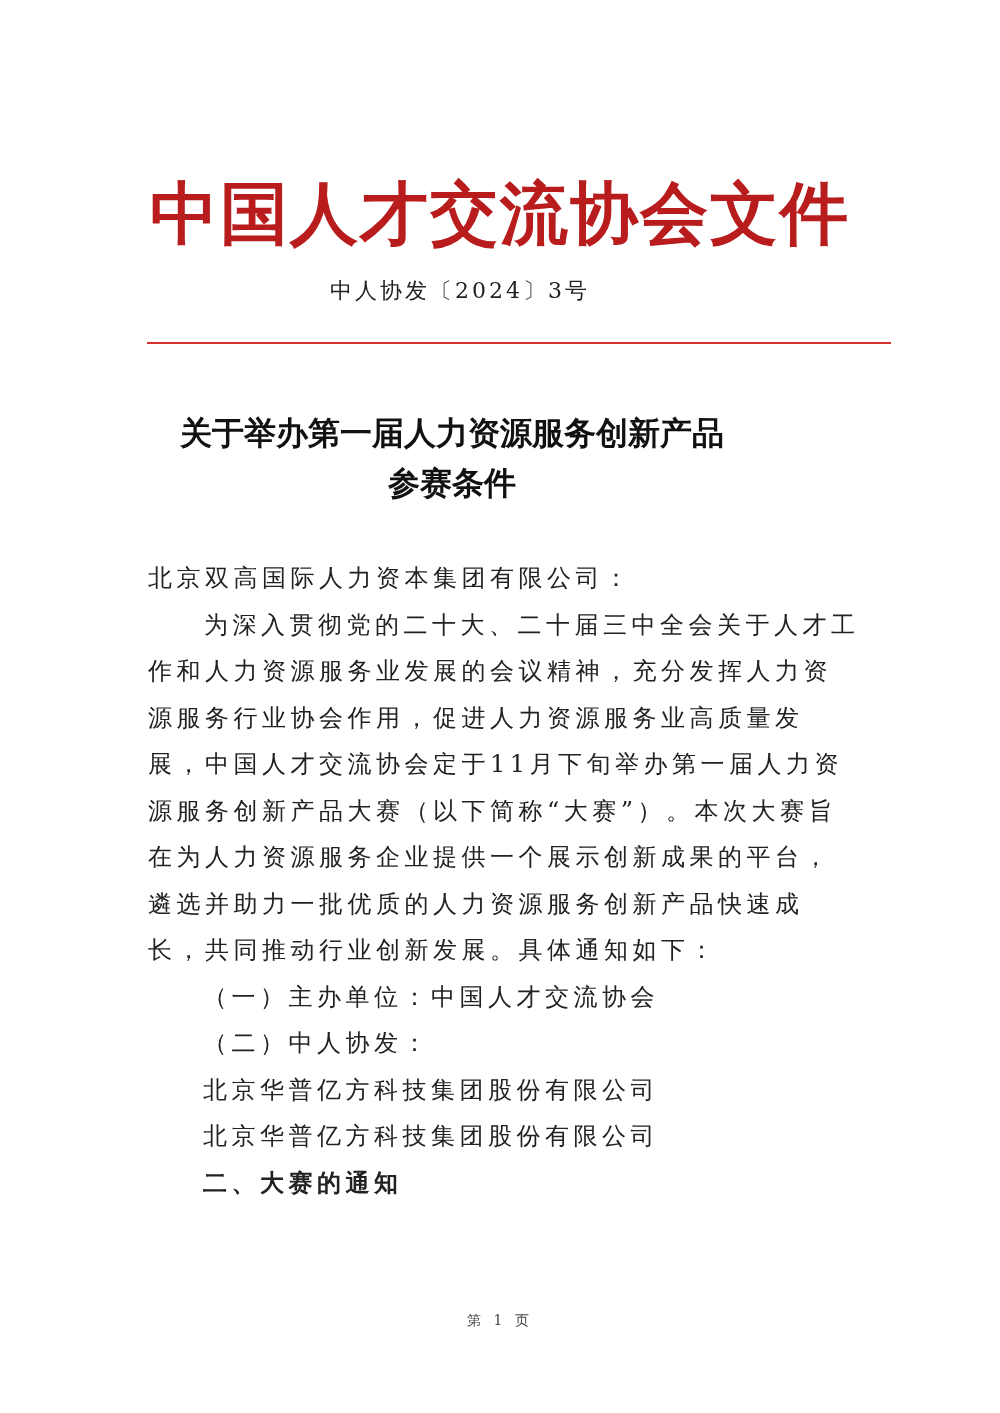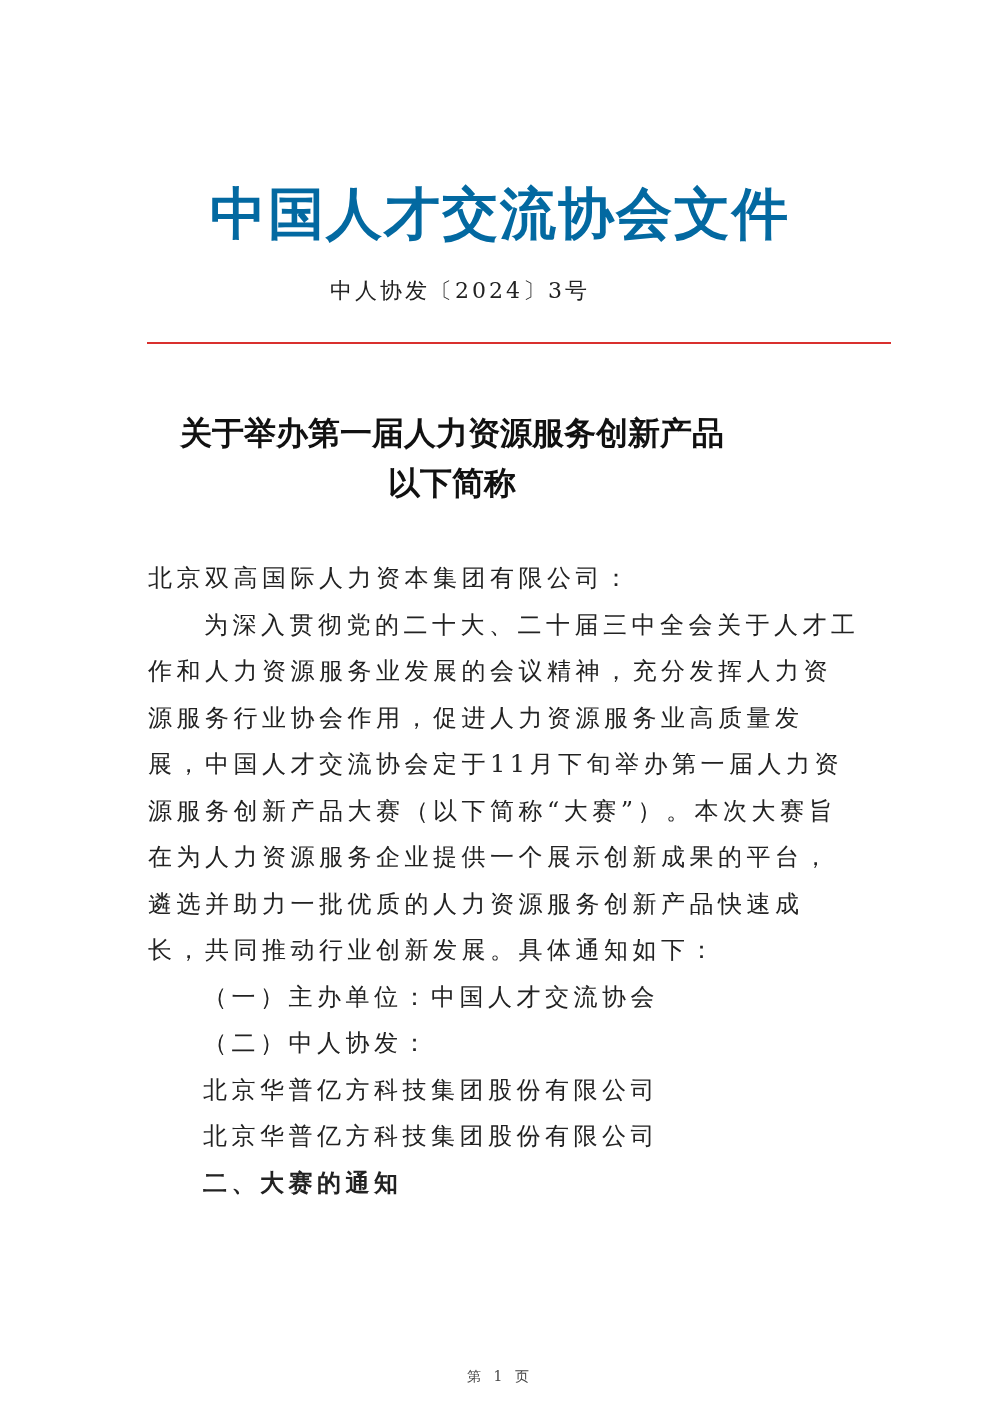--- a/index.html
+++ b/index.html
@@ -1,44 +1,44 @@
 <!DOCTYPE html>
 <html><head>
 <meta charset="utf-8">
 <style>
   html, body { margin: 0; padding: 0; background: #ffffff; }
   body { width: 1000px; height: 1413px; position: relative; overflow: hidden;
          font-family: "DejaVu Serif", "Liberation Serif", serif; color: #1a1a1a; }
   .masthead { position: absolute; top: 165px; left: 0; width: 1000px; text-align: center;
-              font-family: "DejaVu Serif", serif; font-weight: bold; font-size: 56px;
-              letter-spacing: 2px; color: #0369a1; line-height: 96px; }
+              font-family: "DejaVu Serif", serif; font-weight: bold; font-size: 68px;
+              letter-spacing: 2px; color: #b91c1c; line-height: 96px; }
   .docno { position: absolute; top: 276px; left: 0; width: 920px; text-align: center;
            font-size: 22px; letter-spacing: 3px; color: #222; }
   .rule { position: absolute; top: 342px; left: 147px; width: 744px; height: 2px; background: #d9302e; }
   .title { position: absolute; top: 408px; left: 0; width: 904px; text-align: center;
            font-weight: bold; font-size: 32px; line-height: 50px; color: #111; }
   .body { position: absolute; top: 555px; left: 148px; width: 712px; font-size: 24px;
           letter-spacing: 4.5px; line-height: 46.5px; color: #222; }
   .p { margin: 0; }
   .indent { text-indent: 56px; }
   .h1 { margin: 0; padding-left: 55px; font-weight: bold; }
   .sub { margin: 0; padding-left: 55px; }
-  .page-footer { position: absolute; top: 1368px; left: 0; width: 1000px; text-align: center;
+  .page-footer { position: absolute; top: 1312px; left: 0; width: 1000px; text-align: center;
                  font-size: 14px; letter-spacing: 4px; color: #444; }
 </style>
 </head>
 <body>
 
 <div class="masthead">中国人才交流协会文件</div>
 <div class="docno">中人协发〔2024〕3号</div>
 <div class="rule"></div>
 
 <div class="title">
   <div>关于举办第一届人力资源服务创新产品</div>
-  <div>以下简称</div>
+  <div>参赛条件</div>
 </div>
 
 <div class="body">
   <p class="p">北京双高国际人力资本集团有限公司：</p>
   <p class="p indent">为深入贯彻党的二十大、二十届三中全会关于人才工作和人力资源服务业发展的会议精神，充分发挥人力资源服务行业协会作用，促进人力资源服务业高质量发展，中国人才交流协会定于11月下旬举办第一届人力资源服务创新产品大赛（以下简称“大赛”）。本次大赛旨在为人力资源服务企业提供一个展示创新成果的平台，遴选并助力一批优质的人力资源服务创新产品快速成长，共同推动行业创新发展。具体通知如下：</p>
   <p class="sub">（一）主办单位：中国人才交流协会</p>
   <p class="sub">（二）中人协发：</p>
   <p class="sub">北京华普亿方科技集团股份有限公司</p>
   <p class="sub">北京华普亿方科技集团股份有限公司</p>
   <p class="h1">二、大赛的通知</p>

